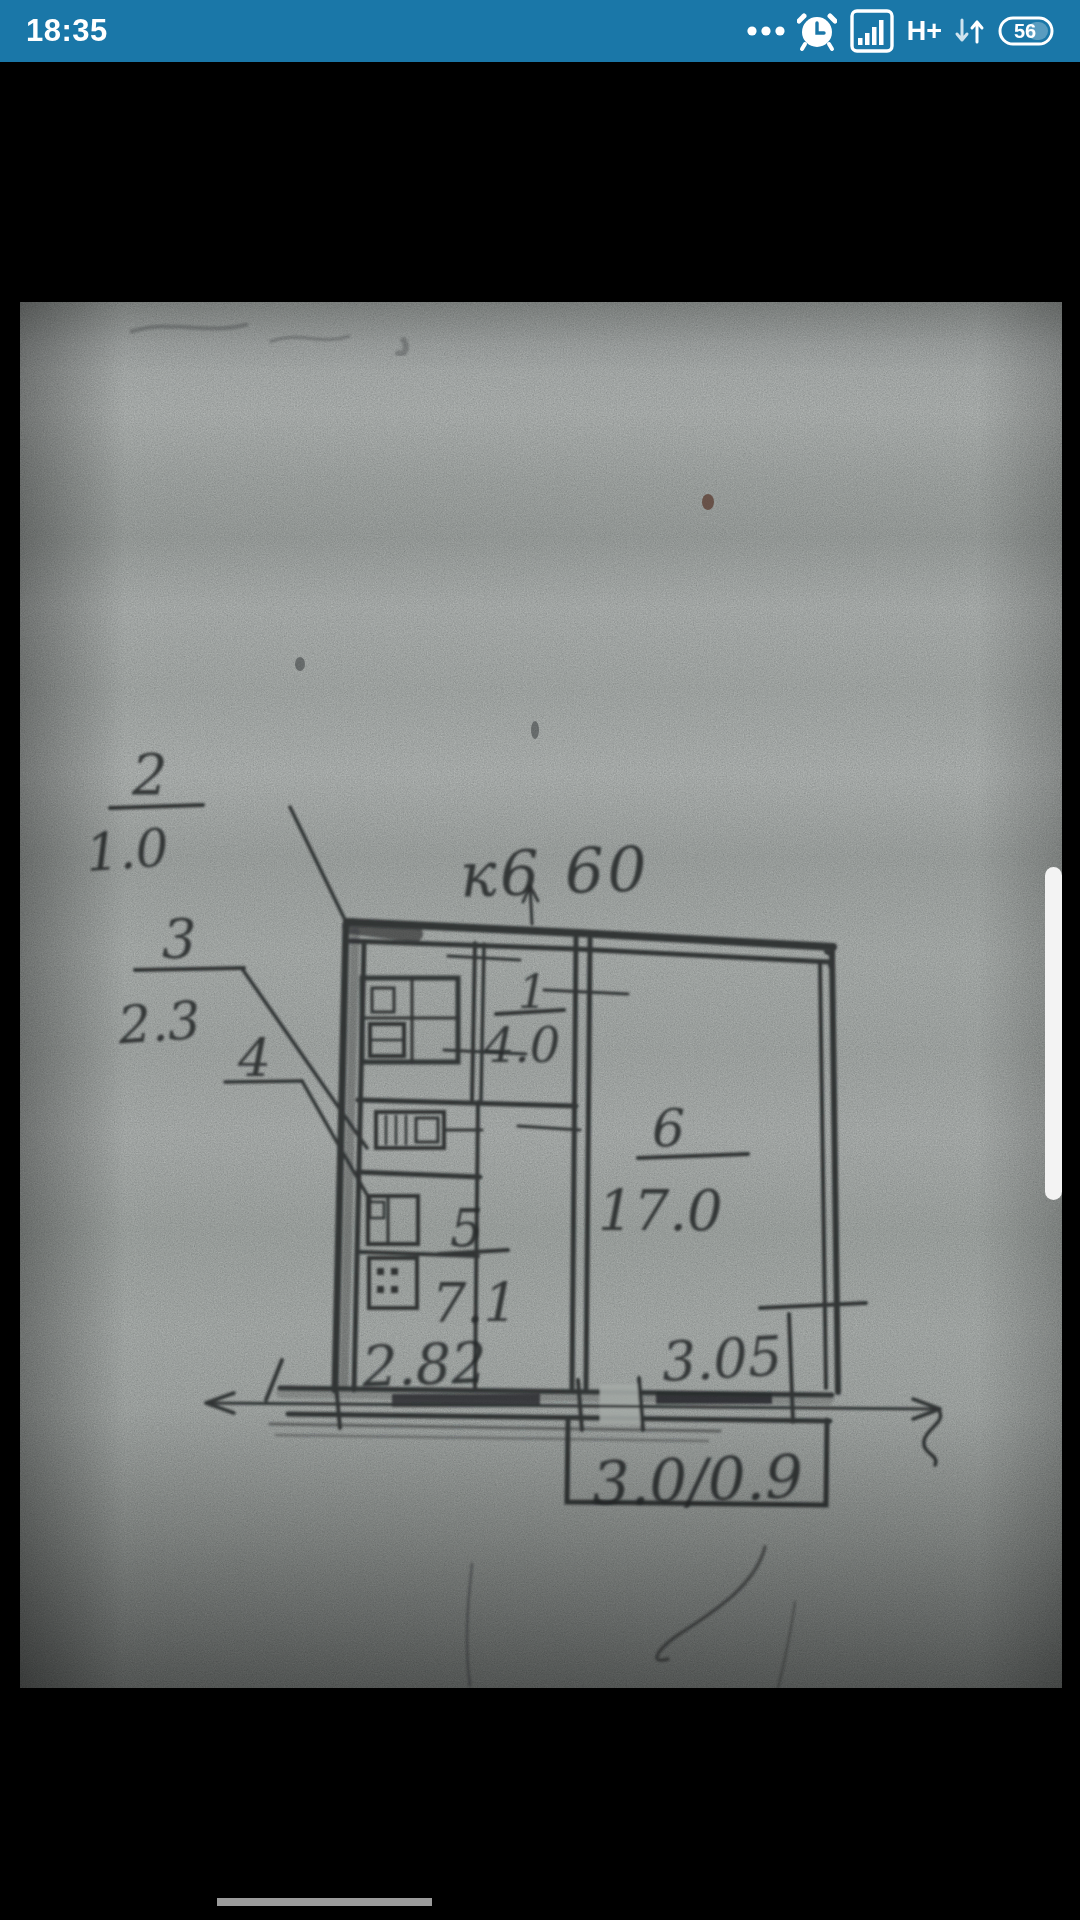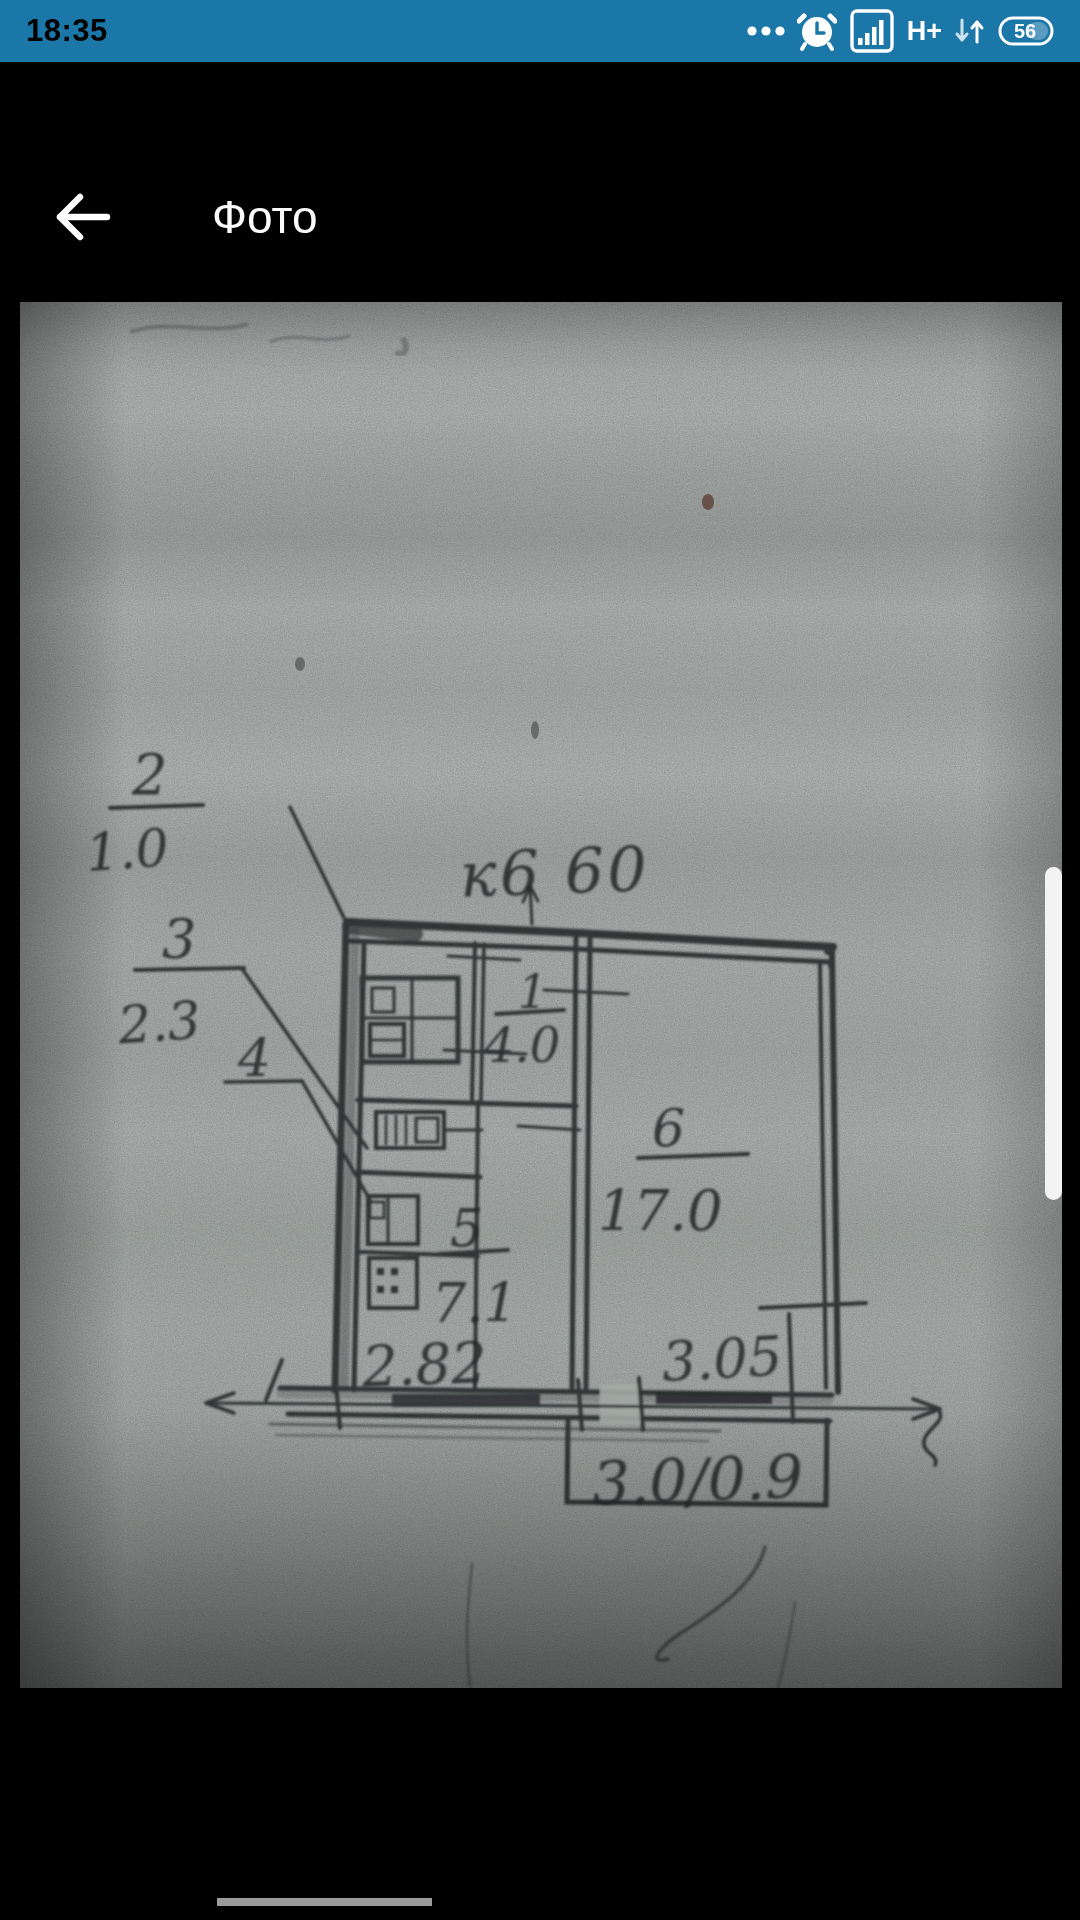--- a/index.html
+++ b/index.html
@@ -1,21 +1,21 @@
 <!DOCTYPE html>
 <html><head>
 <meta charset="utf-8">
 <style>
   html,body{margin:0;padding:0;background:#000;}
   .screen{position:relative;width:1080px;height:1920px;background:#000;overflow:hidden;
           font-family:"Liberation Sans",sans-serif;}
   
   .statusbar{position:absolute;left:0;top:0;width:1080px;height:62px;display:flex;
              align-items:center;justify-content:space-between;padding:0 26px;box-sizing:border-box;}
-  .sb-time{color:#000000;font-size:31px;font-weight:bold;letter-spacing:.5px;}
+  .sb-time{color:#ffffff;font-size:31px;font-weight:bold;letter-spacing:.5px;}
   .sb-right{display:flex;align-items:center;gap:12px;}
   .sb-net{color:#fff;font-size:27px;font-weight:bold;}
   
   .appbar{position:absolute;left:0;top:62px;width:1080px;height:200px;background:#000;}
   .back-btn{position:absolute;left:44px;top:125px;width:70px;height:60px;cursor:pointer;}
   .app-title{position:absolute;left:212px;top:128px;color:#fbfbfb;font-size:46px;font-weight:400;}
   
   .photo{position:absolute;left:20px;top:302px;width:1042px;height:1386px;}
   .scroll-thumb{position:absolute;left:1045px;top:867px;width:17px;height:333px;
                 background:#f3f3f3;border-radius:9px;}
@@ -55,26 +55,20 @@
         <path d="M23 28 L23 8 M23 8 L18 14 M23 8 L28 14" stroke="#fff" stroke-width="3" fill="none" stroke-linecap="round" stroke-linejoin="round"></path>
       </svg>
       <svg width="56" height="30" viewBox="0 0 56 30">
         <rect x="2" y="2" width="52" height="26" rx="13" fill="none" stroke="#fff" stroke-width="3"></rect>
         <rect x="29" y="6" width="21" height="18" rx="9" fill="rgba(255,255,255,0.28)"></rect>
         <text x="27" y="22" text-anchor="middle" font-family="Liberation Sans,sans-serif" font-size="20" font-weight="bold" fill="#fff">56</text>
       </svg>
     </div>
   </div>
 
-  <div class="appbar">
-    <svg class="back-btn" viewBox="0 0 70 60">
-      <path d="M63 30 L16 30 M16 30 L36 10 M16 30 L36 50" stroke="#fff" stroke-width="6.5" fill="none" stroke-linecap="round" stroke-linejoin="round"></path>
-    </svg>
-    <div class="app-title">Фото</div>
-  </div>
 
   <div class="photo">
   <svg width="1042" height="1386" viewBox="0 0 1042 1386">
     <defs>
       <linearGradient id="paperGrad" x1="0" y1="0" x2="0" y2="1">
         <stop offset="0" stop-color="#878d89"></stop>
         <stop offset="0.03" stop-color="#a7acaa"></stop>
         <stop offset="0.08" stop-color="#b1b6b3"></stop>
         <stop offset="0.13" stop-color="#9aa09c"></stop>
         <stop offset="0.17" stop-color="#8f9591"></stop>

